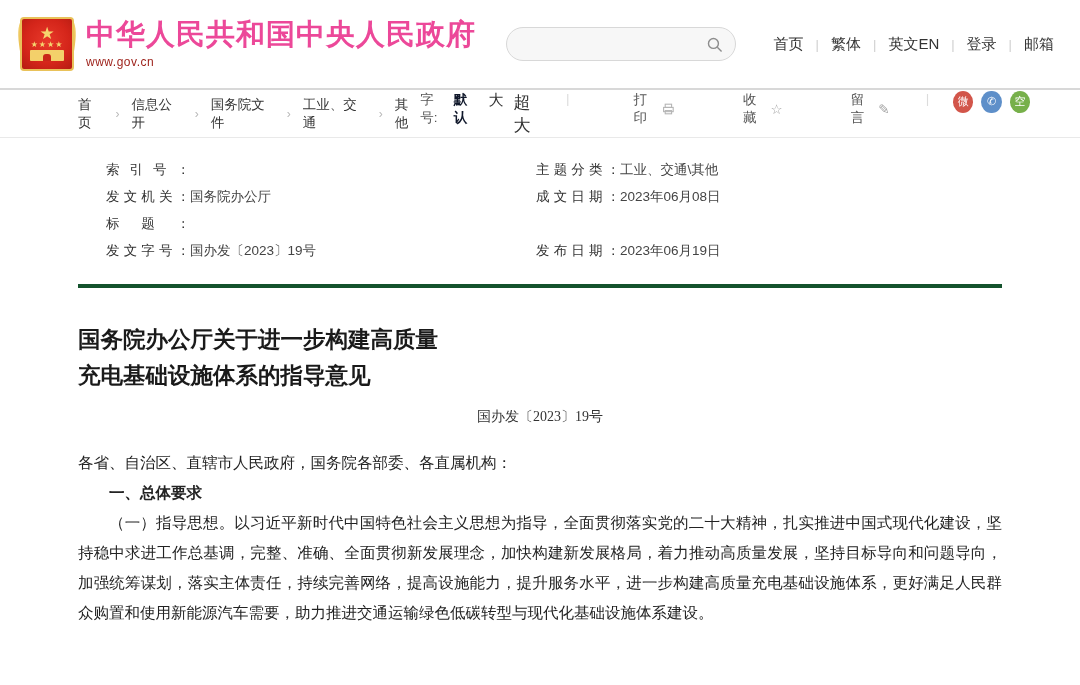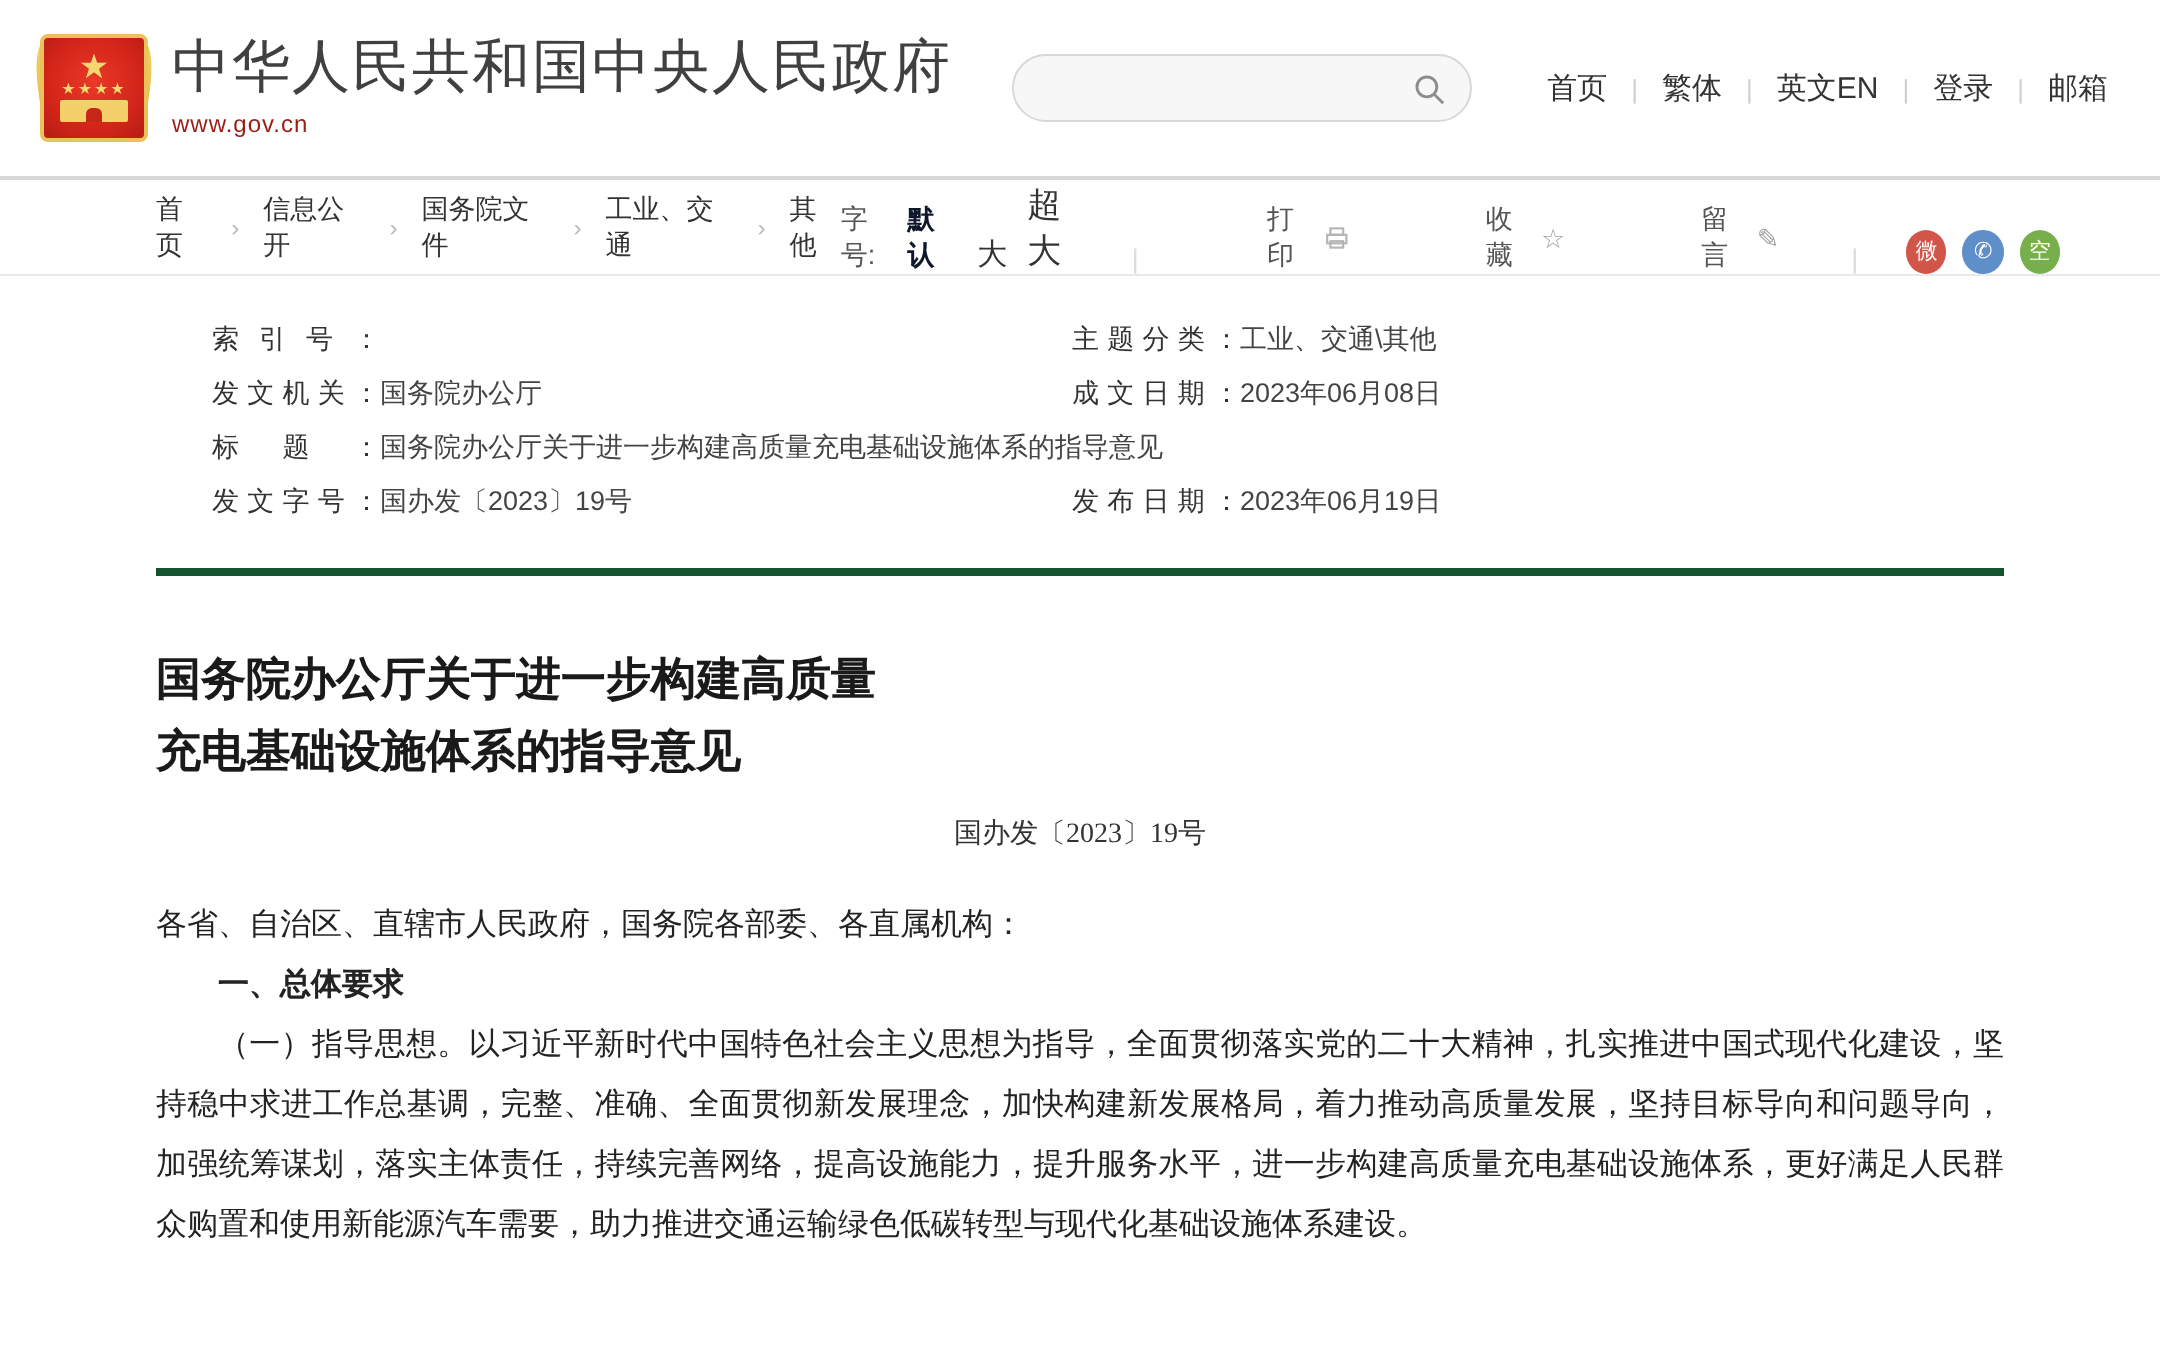--- a/index.html
+++ b/index.html
@@ -86,23 +86,23 @@
     width: 8px;
     height: 7px;
     background: #c9261a;
     border-radius: 3px 3px 0 0;
   }
 
   .brand {
     margin-right: auto;
   }
   .brand .cn {
-    color: #404040;
+    color: #ec4899;
     font-family: "Liberation Serif", serif;
-    font-weight: normal;
+    font-weight: bold;
     font-size: 29px;
     letter-spacing: 1px;
     line-height: 1.1;
   }
   .brand .url {
     color: #9b1d16;
     font-size: 12px;
     margin-top: 4px;
     letter-spacing: 0.5px;
   }
@@ -171,21 +171,21 @@
   .bcbar a { color: #333; text-decoration: none; }
   .crumbs { display: flex; align-items: center; }
   .crumb-arrow {
     color: #b9b9b9;
     margin: 0 12px;
     font-size: 12px;
   }
   .tools {
     margin-left: auto;
     display: flex;
-    align-items: flex-end;
+    align-items: flex-start;
     color: #555;
     font-size: 13.5px;
   }
   .tools .lbl { color: #555; }
   .tools .fs { margin: 0 5px; color: #333; }
   .tools .fs.active { color: #0f172a; font-weight: bold; }
   .tools .fs.big { font-size: 15px; }
   .tools .fs.bigger { font-size: 17px; }
   .tools .vbar { color: #dcdcdc; margin: 0 16px; }
   .tools .titem { margin-right: 20px; display: flex; align-items: center; gap: 4px; margin-left: 48px;}
@@ -364,21 +364,20 @@
         <span class="meta-value">国务院办公厅</span>
       </div>
       <div class="meta-cell">
         <span class="meta-label">成文日期</span>
         <span class="meta-value">2023年06月08日</span>
       </div>
     </div>
     <div class="meta-row full">
       <div class="meta-cell left">
         <span class="meta-label">标题</span>
-        <span class="meta-value">国务院办公厅关于进一步构建高质量充电基础设施体系的指导意见</span>
       </div>
     </div>
     <div class="meta-row">
       <div class="meta-cell left">
         <span class="meta-label">发文字号</span>
         <span class="meta-value">国办发〔2023〕19号</span>
       </div>
       <div class="meta-cell">
         <span class="meta-label">发布日期</span>
         <span class="meta-value">2023年06月19日</span>

